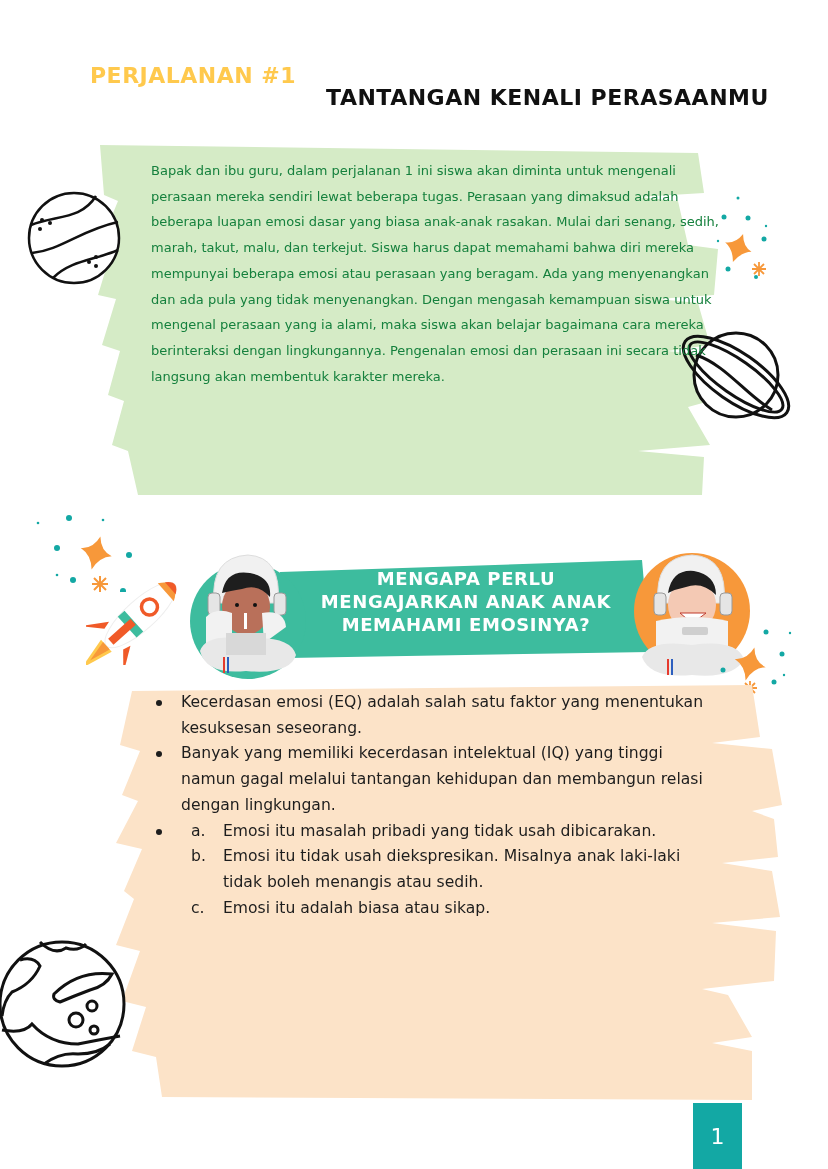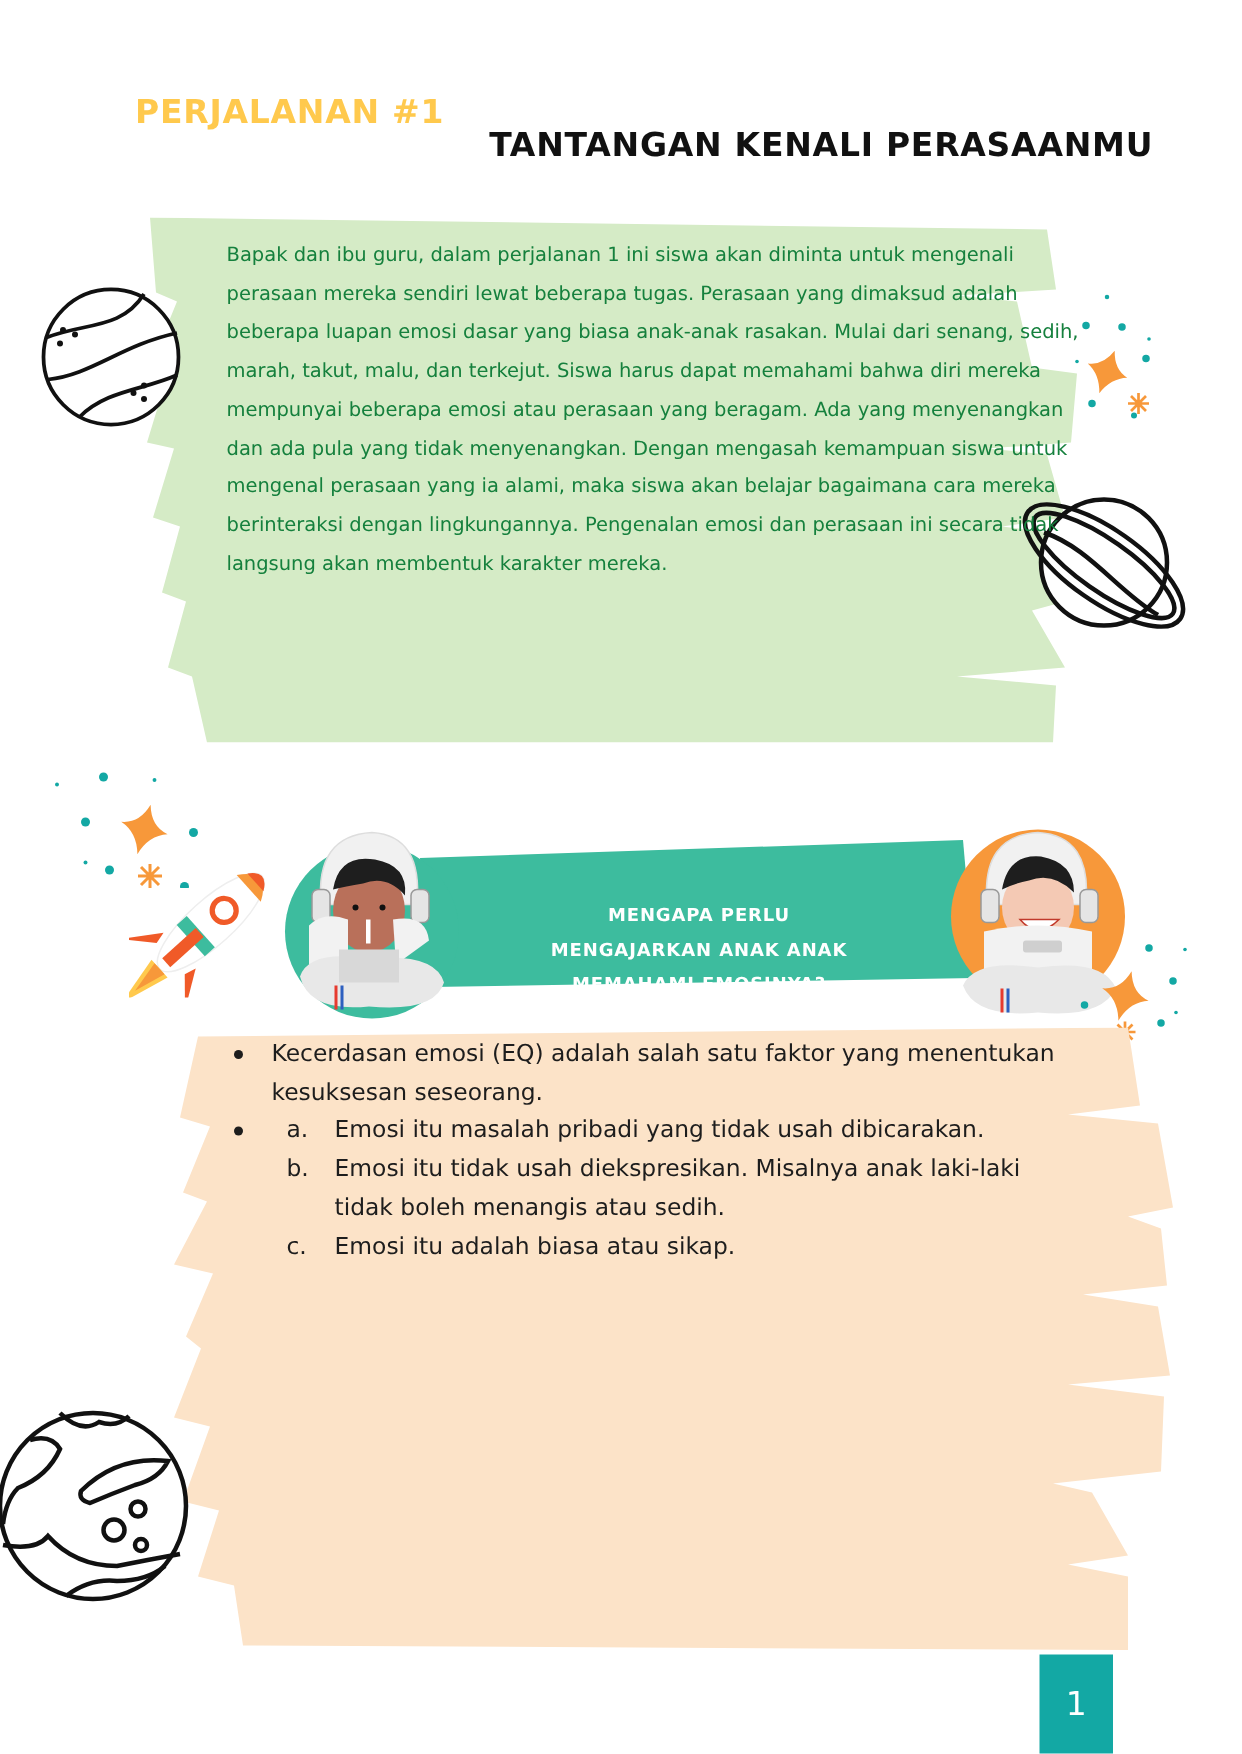--- a/index.html
+++ b/index.html
@@ -14,22 +14,22 @@
   .header .title { color:#111; font-weight:bold; margin-left:30px;margin-top:44px; }
 
   
   .green-panel { position:absolute; left:98px; top:145px; width:620px; height:350px; }
   .green-panel svg { position:absolute; left:0; top:0; }
   .intro-text { position:absolute; left:134px; top:158px; width:580px; font-size:13px; line-height:25.7px;
                 color:#15803d;margin-left:17px; }
 
   
   .banner { position:absolute; left:280px; top:560px; width:370px; height:98px; }
-  .banner-text { position:absolute; left:296px; top:599px; width:340px; text-align:center; color:#ffffff;
-                 font-weight:bold; font-size:12px; line-height:23px; letter-spacing:0.6px; }
+  .banner-text { position:absolute; left:296px; top:567px; width:340px; text-align:center; color:#ffffff;
+                 font-weight:bold; font-size:18px; line-height:23px; letter-spacing:0.6px; }
 
   
   .peach-panel { position:absolute; left:112px; top:685px; width:670px; height:415px; }
   .list { position:absolute; left:148px; top:690px; width:560px; font-size:15.6px; line-height:25.7px; color:#1d1d1d; }
   .list ul { margin:0; padding:0; list-style:none; }
   .list li.bullet { position:relative; padding-left:33px; }
   .list li.bullet::before { content:""; position:absolute; left:8px; top:10px; width:6px; height:6px; border-radius:50%; background:#1d1d1d; }
   .list ol { margin:0; padding:0; list-style:none; }
   .list ol li { position:relative; padding-left:32px; margin-left:10px; }
   .list ol li .marker { position:absolute; left:0; top:0; }
@@ -184,20 +184,21 @@
   <path d="M50,130 Q66,118 84,120 Q104,120 116,110" fill="none" stroke="#111" stroke-width="3"></path>
   <path d="M46,8 Q60,22 72,14 Q84,18 92,10" fill="none" stroke="#111" stroke-width="3"></path>
   <circle cx="82" cy="86" r="7" fill="none" stroke="#111" stroke-width="3"></circle>
   <circle cx="98" cy="72" r="5" fill="none" stroke="#111" stroke-width="3"></circle>
   <circle cx="100" cy="96" r="4" fill="none" stroke="#111" stroke-width="3"></circle>
 </svg>
 
 <div class="list">
   <ul>
     <li class="bullet">Kecerdasan emosi (EQ) adalah salah satu faktor yang menentukan kesuksesan seseorang.</li>
+    <li class="bullet">Banyak yang memiliki kecerdasan intelektual (IQ) yang tinggi namun gagal melalui tantangan kehidupan dan membangun relasi dengan lingkungan.</li>
     <li class="bullet">
       <ol>
         <li>
           <span class="marker">a.</span>
           <span>Emosi itu masalah pribadi yang tidak usah dibicarakan.</span>
         </li>
         <li>
           <span class="marker">b.</span>
           <span>Emosi itu tidak usah diekspresikan. Misalnya anak laki-laki tidak boleh menangis atau sedih.</span>
         </li>

